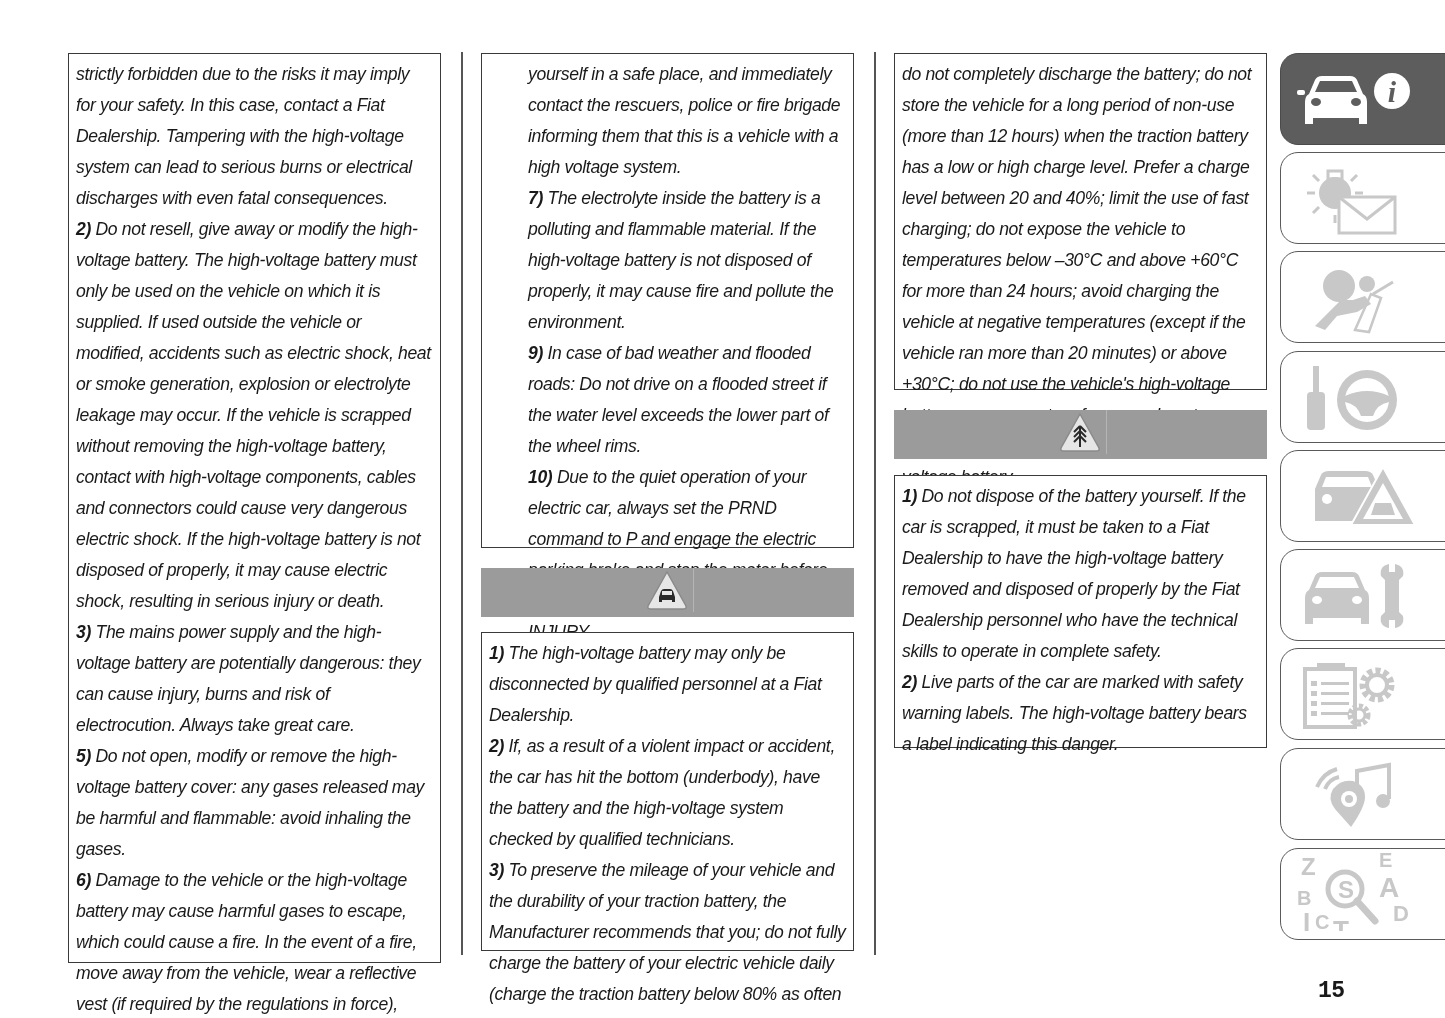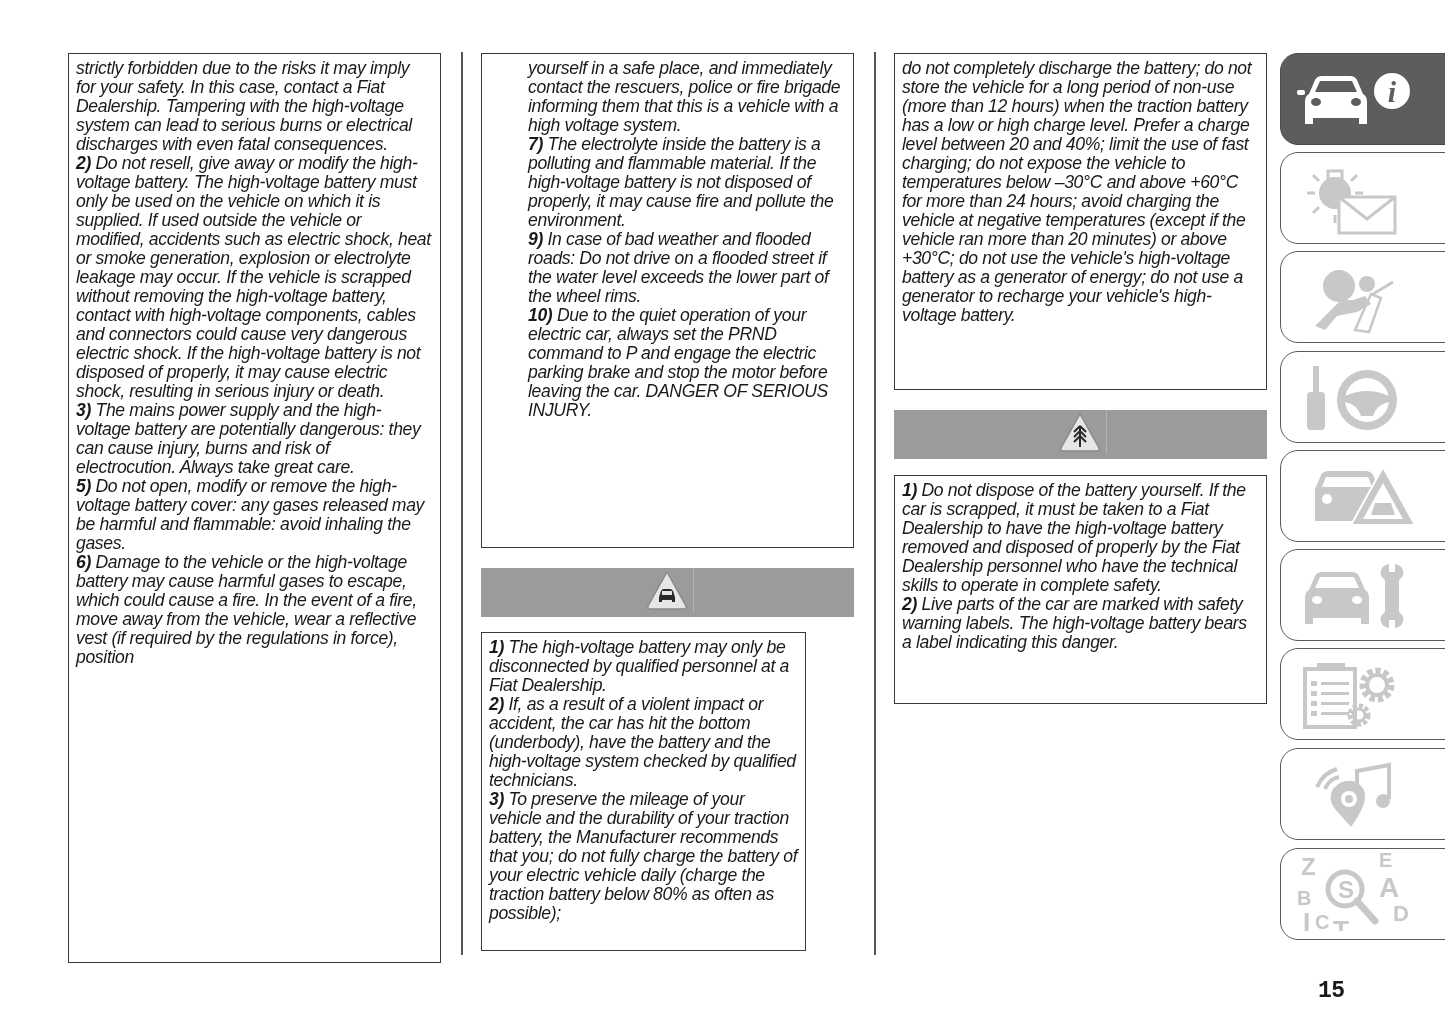--- a/index.html
+++ b/index.html
@@ -1,20 +1,20 @@
 <!DOCTYPE html>
 <html><head>
 <meta charset="utf-8">
 <style>
   html, body { margin:0; padding:0; background:#ffffff; }
   body { width:1445px; height:1018px; position:relative; overflow:hidden;
          font-family:"Liberation Sans", sans-serif; color:#1a1a1a; }
   .box { position:absolute; border:1.5px solid #3a3a3a; background:#fff; box-sizing:border-box;
          padding:5px 7px 5px 7px; }
-  .para { font-style:italic; font-size:17.6px; line-height:19px; letter-spacing:-0.35px; margin:0; }
+  .para { font-style:italic; font-size:17.6px; line-height:31px; letter-spacing:-0.35px; margin:0; }
   .para .num { font-weight:bold; font-style:italic; }
   .sep { position:absolute; width:1.5px; background:#555; }
   .warn { position:absolute; background:#9b9b9b; height:49px; display:flex; align-items:center;flex-direction:column; }
   .warn .iconcell { width:52px; height:49px; border-right:1px solid #b5b5b5; display:flex;
                     align-items:center; justify-content:center; box-sizing:border-box; }
   .warn .label { flex:1; text-align:center; color:#fff; font-weight:bold; font-style:italic;
                  font-size:21px; letter-spacing:-0.3px; }
   .tab { position:absolute; left:1280px; width:180px; height:92px; border:1.6px solid #5a5a5a;
          border-radius:18px 0 0 18px; box-sizing:border-box; background:#fff; }
   .tab.active { background:#5d5d5d; border-color:#4a4a4a; }
@@ -46,21 +46,21 @@
   <div class="iconcell">
     <svg width="44" height="44" viewBox="0 0 44 44">
       <path d="M22 4 L41 38 Q42 41 38 41 L6 41 Q2 41 3 38 Z" fill="#e6e6e6" stroke="#8a8a8a" stroke-width="1.5"></path>
       <path d="M14 29 L16 23 Q17 21 19 21 L25 21 Q27 21 28 23 L30 29 L30 34 L27 34 L27 32 L17 32 L17 34 L14 34 Z" fill="#2a2a2a"></path>
       <rect x="17" y="23" width="10" height="4" fill="#e6e6e6"></rect>
     </svg>
   </div>
   <div class="label">WARNING</div>
 </div>
 
-<div class="box" style="left:481px; top:632px; width:325px; height:319px;" id="col2bot">
+<div class="box" style="left:481px; top:632px; width:373px; height:319px;" id="col2bot">
     <p class="para"><span class="num">1)</span> <span>The high-voltage battery may only be disconnected by qualified personnel at a Fiat Dealership.</span></p>
     <p class="para"><span class="num">2)</span> <span>If, as a result of a violent impact or accident, the car has hit the bottom (underbody), have the battery and the high-voltage system checked by qualified technicians.</span></p>
     <p class="para"><span class="num">3)</span> <span>To preserve the mileage of your vehicle and the durability of your traction battery, the Manufacturer recommends that you; do not fully charge the battery of your electric vehicle daily (charge the traction battery below 80% as often as possible);</span></p>
   </div>
 
 <div class="sep" style="left:874px; top:52px; height:903px;"></div>
 
 <div class="box" style="left:894px; top:53px; width:373px; height:337px;" id="col3top">
     <p class="para"><span>do not completely discharge the battery; do not store the vehicle for a long period of non-use (more than 12 hours) when the traction battery has a low or high charge level. Prefer a charge level between 20 and 40%; limit the use of fast charging; do not expose the vehicle to temperatures below –30°C and above +60°C for more than 24 hours; avoid charging the vehicle at negative temperatures (except if the vehicle ran more than 20 minutes) or above +30°C; do not use the vehicle's high-voltage battery as a generator of energy; do not use a generator to recharge your vehicle's high-voltage battery.</span></p>
   </div>
@@ -68,21 +68,21 @@
 <div class="warn" style="left:894px; top:410px; width:373px;">
   <div class="iconcell">
     <svg width="44" height="44" viewBox="0 0 44 44">
       <path d="M22 4 L41 38 Q42 41 38 41 L6 41 Q2 41 3 38 Z" fill="#e6e6e6" stroke="#8a8a8a" stroke-width="1.5"></path>
       <path d="M22 16 L16 22 M22 16 L28 22 M22 21 L16 27 M22 21 L28 27 M22 26 L16 32 M22 26 L28 32 M22 16 L22 37" stroke="#2a2a2a" stroke-width="2" fill="none"></path>
     </svg>
   </div>
   <div class="label">WARNING</div>
 </div>
 
-<div class="box" style="left:894px; top:475px; width:373px; height:229px;" id="col3bot">
+<div class="box" style="left:894px; top:475px; width:373px; height:273px;" id="col3bot">
     <p class="para"><span class="num">1)</span> <span>Do not dispose of the battery yourself. If the car is scrapped, it must be taken to a Fiat Dealership to have the high-voltage battery removed and disposed of properly by the Fiat Dealership personnel who have the technical skills to operate in complete safety.</span></p>
     <p class="para"><span class="num">2)</span> <span>Live parts of the car are marked with safety warning labels. The high-voltage battery bears a label indicating this danger.</span></p>
   </div>
 
 <div class="tab active" style="top:53px;">
   <svg width="130" height="76" viewBox="0 0 130 76">
     <path d="M14 32 L20 18 Q22 14 27 14 L55 14 Q60 14 62 18 L68 32 Q72 34 72 40 L72 62 L64 62 L64 56 L18 56 L18 62 L10 62 L10 40 Q10 34 14 32 Z" fill="#fff"></path>
     <path d="M20 30 L25 19 L57 19 L62 30 Z" fill="#5d5d5d"></path>
     <ellipse cx="21" cy="40" rx="5" ry="4" fill="#5d5d5d"></ellipse>
     <ellipse cx="61" cy="40" rx="5" ry="4" fill="#5d5d5d"></ellipse>

